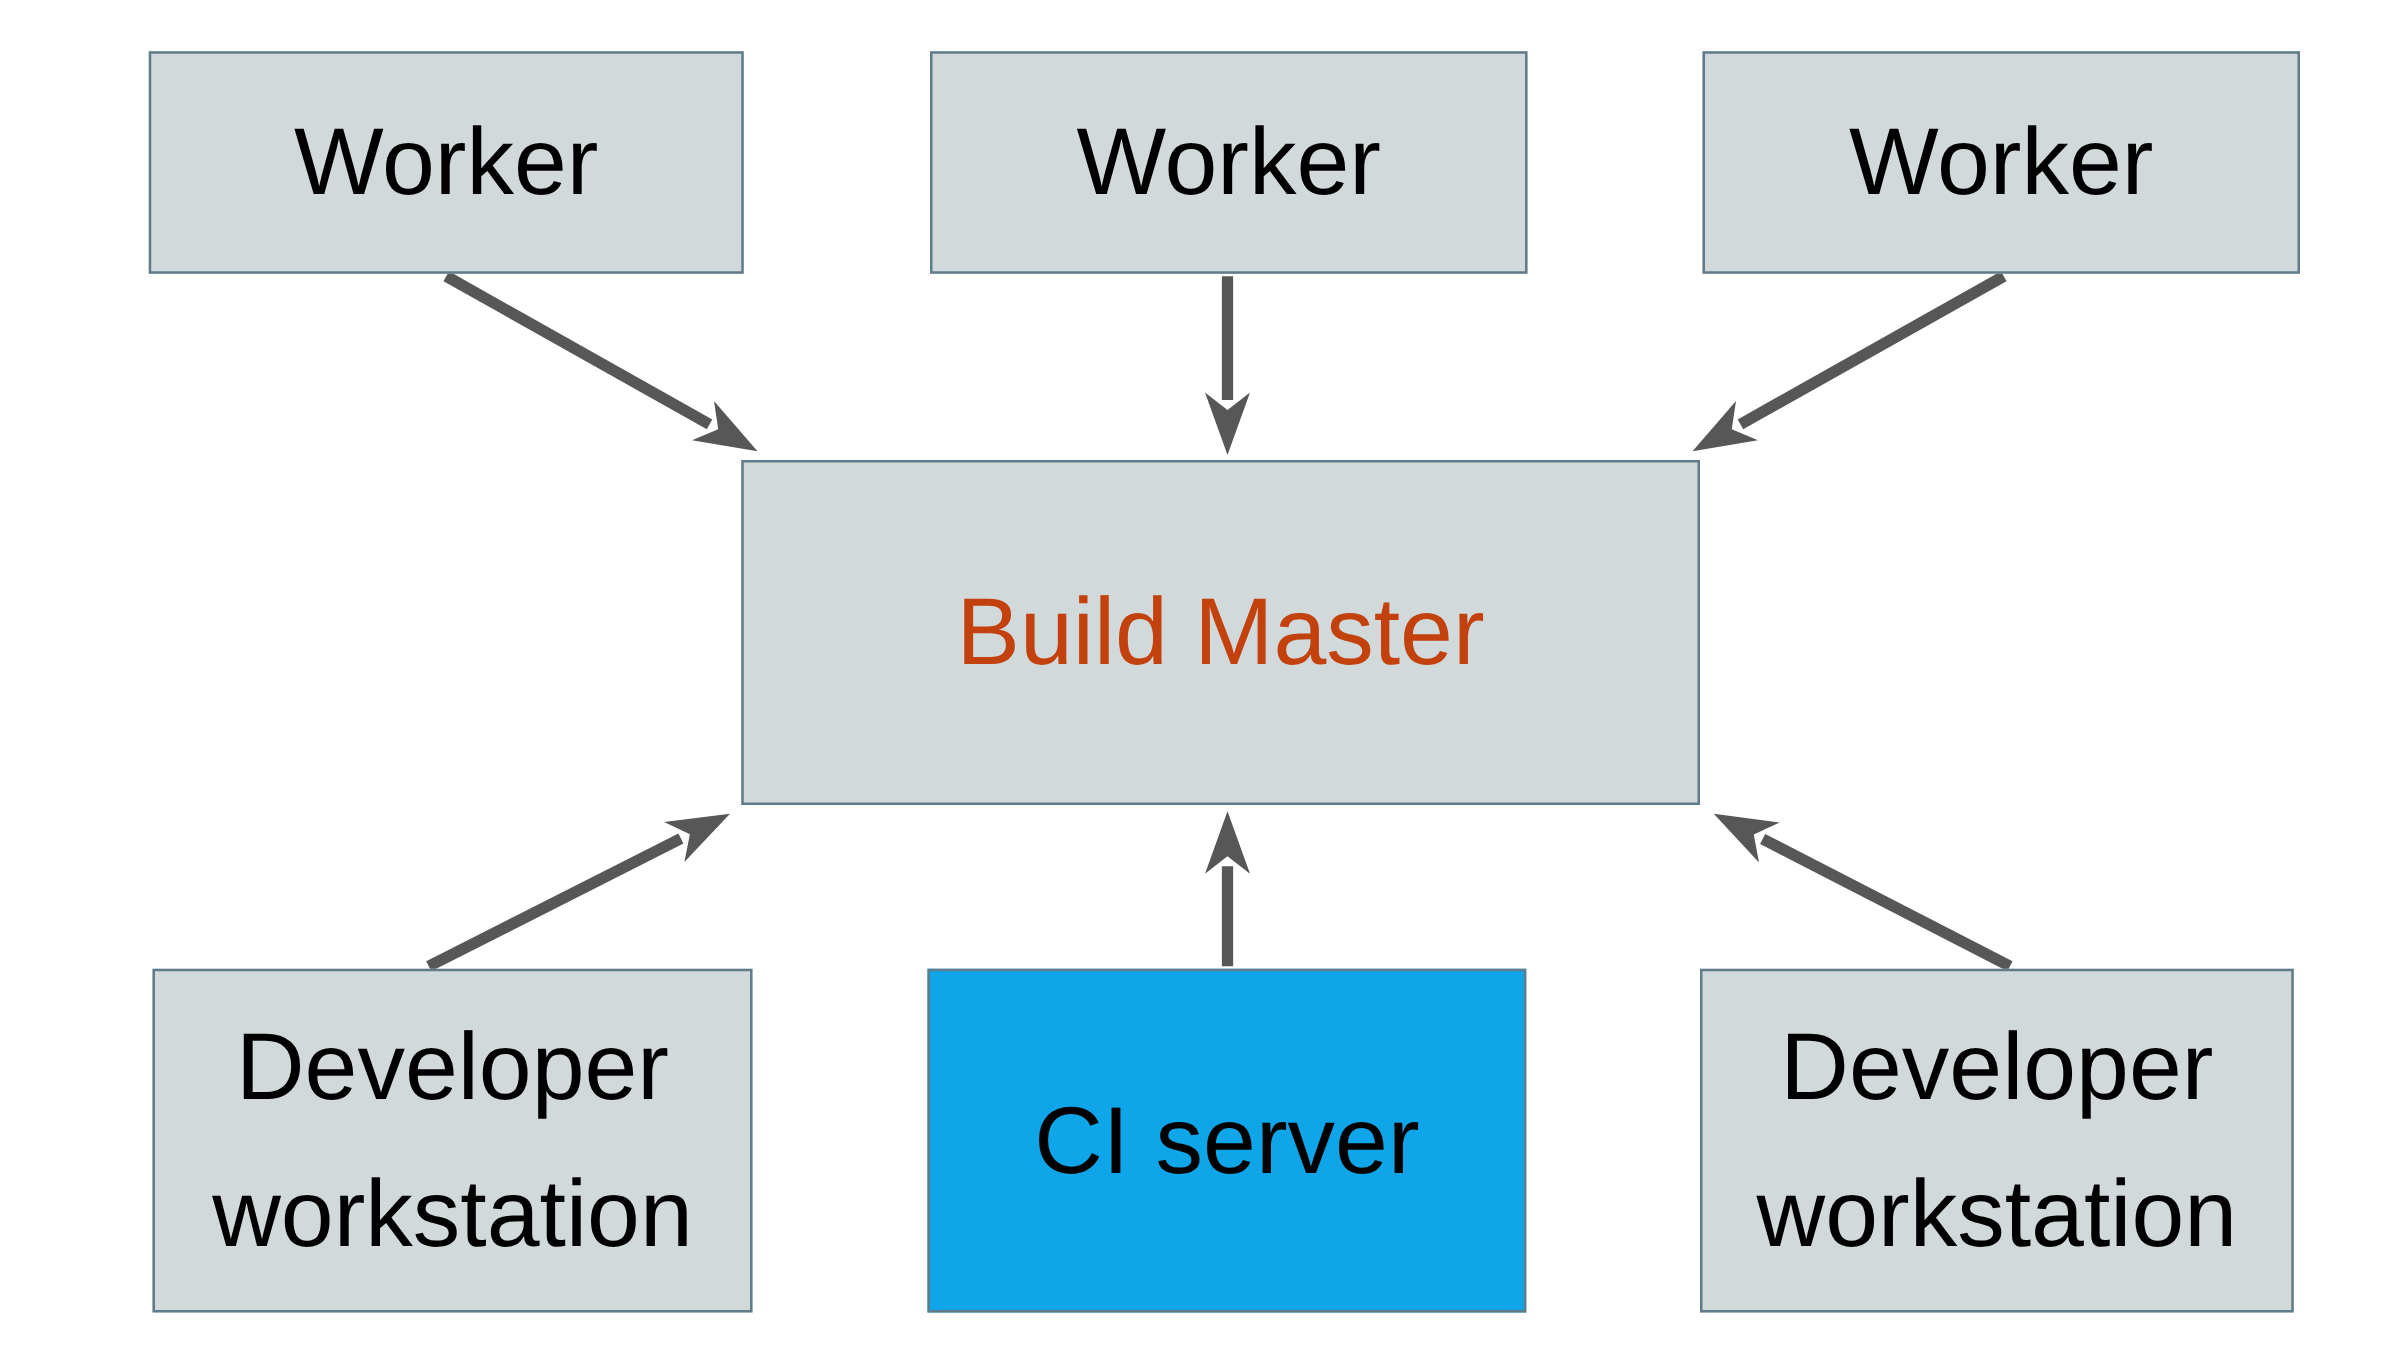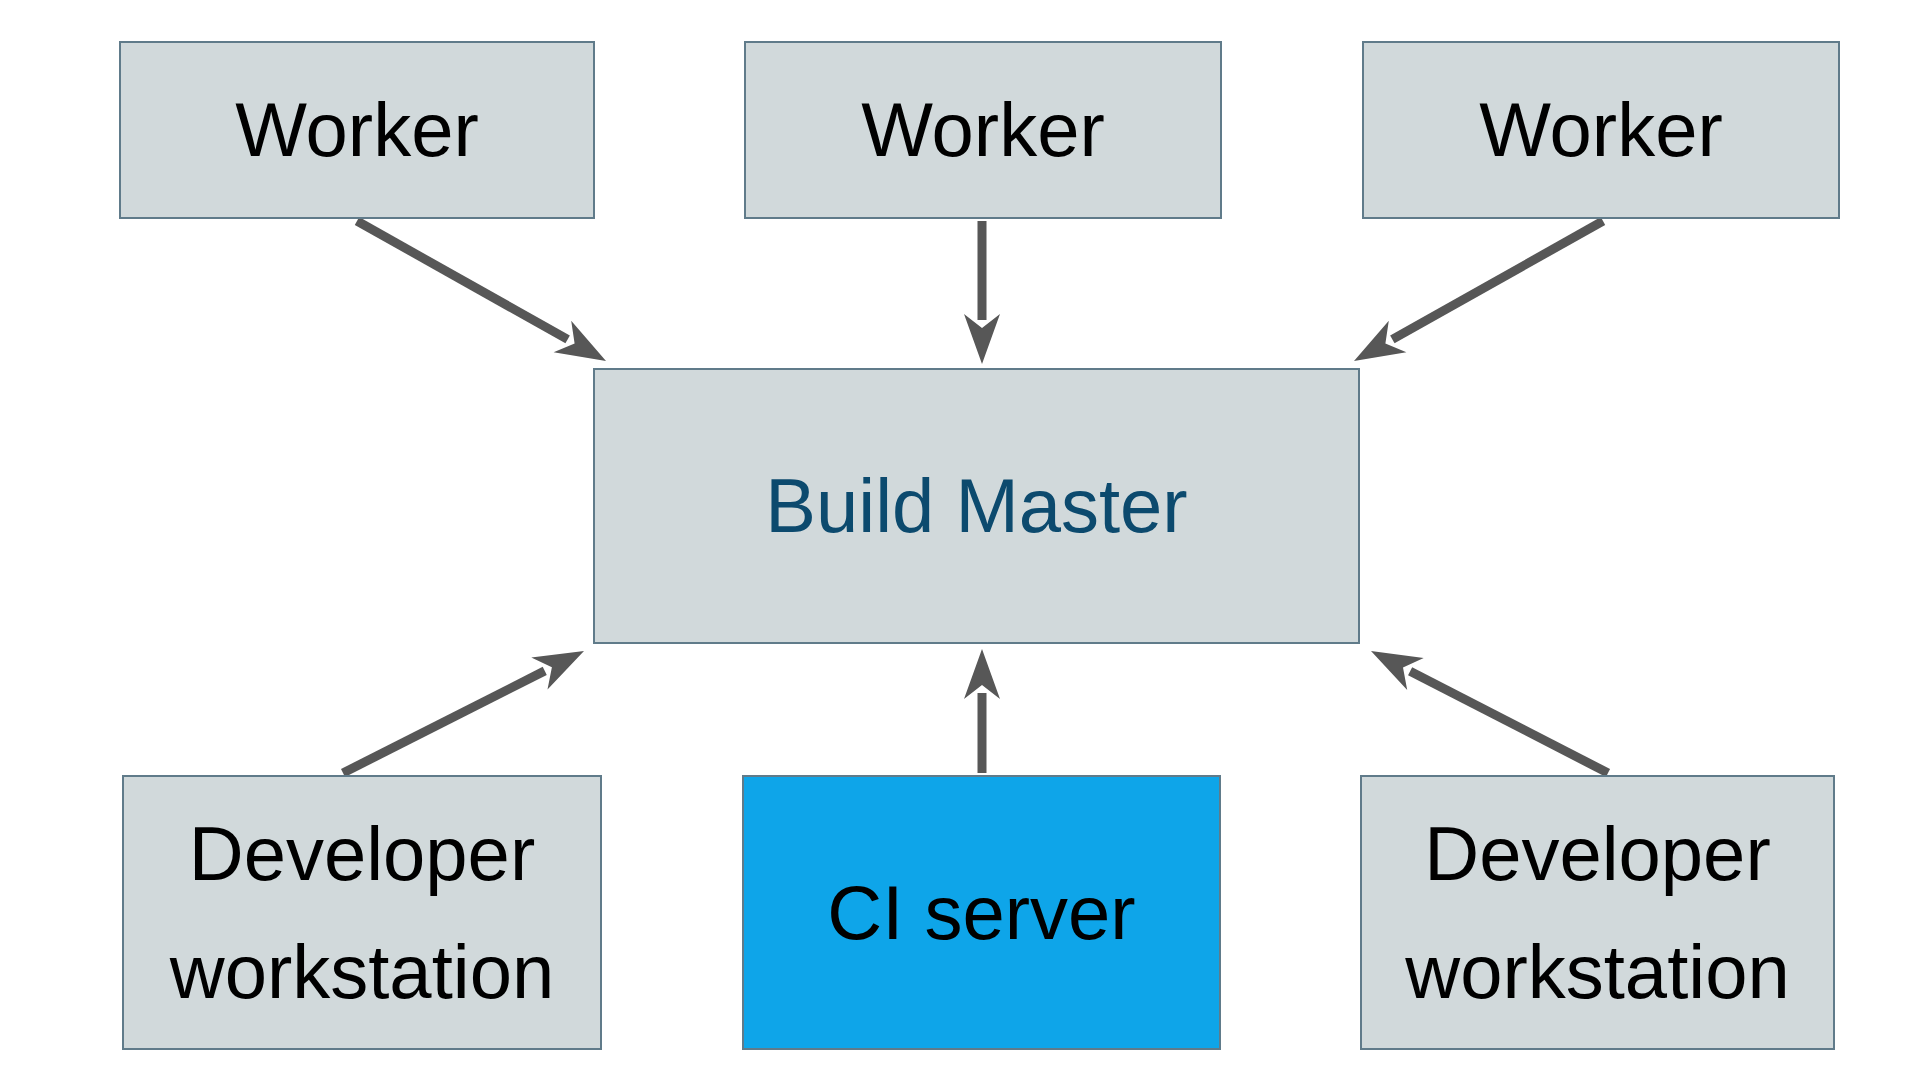--- a/index.html
+++ b/index.html
@@ -73,21 +73,21 @@
 <div class="node" style="left: 119px; top: 41px; width: 476px; height: 178px; background: rgb(209, 217, 219); border-color: rgb(96, 123, 138);">
       <span class="label" style="color: rgb(0, 0, 0);">Worker</span>
     </div>
     <div class="node" style="left: 744px; top: 41px; width: 478px; height: 178px; background: rgb(209, 217, 219); border-color: rgb(96, 123, 138);">
       <span class="label" style="color: rgb(0, 0, 0);">Worker</span>
     </div>
     <div class="node" style="left: 1362px; top: 41px; width: 478px; height: 178px; background: rgb(209, 217, 219); border-color: rgb(96, 123, 138);">
       <span class="label" style="color: rgb(0, 0, 0);">Worker</span>
     </div>
     <div class="node" style="left: 593px; top: 368px; width: 767px; height: 276px; background: rgb(209, 217, 219); border-color: rgb(96, 123, 138);">
-      <span class="label" style="color: #0c4a6e;">Build Master</span>
+      <span class="label" style="color: #c2410c;">Build Master</span>
     </div>
     <div class="node" style="left: 122px; top: 775px; width: 480px; height: 275px; background: rgb(209, 217, 219); border-color: rgb(96, 123, 138);">
       <span class="label" style="color: rgb(0, 0, 0);">Developer workstation</span>
     </div>
     <div class="node" style="left: 742px; top: 775px; width: 479px; height: 275px; background: #0ea5e9; border-color: rgb(96, 123, 138);">
       <span class="label" style="color: rgb(0, 0, 0);">CI server</span>
     </div>
     <div class="node" style="left: 1360px; top: 775px; width: 475px; height: 275px; background: rgb(209, 217, 219); border-color: rgb(96, 123, 138);">
       <span class="label" style="color: rgb(0, 0, 0);">Developer workstation</span>
     </div>

